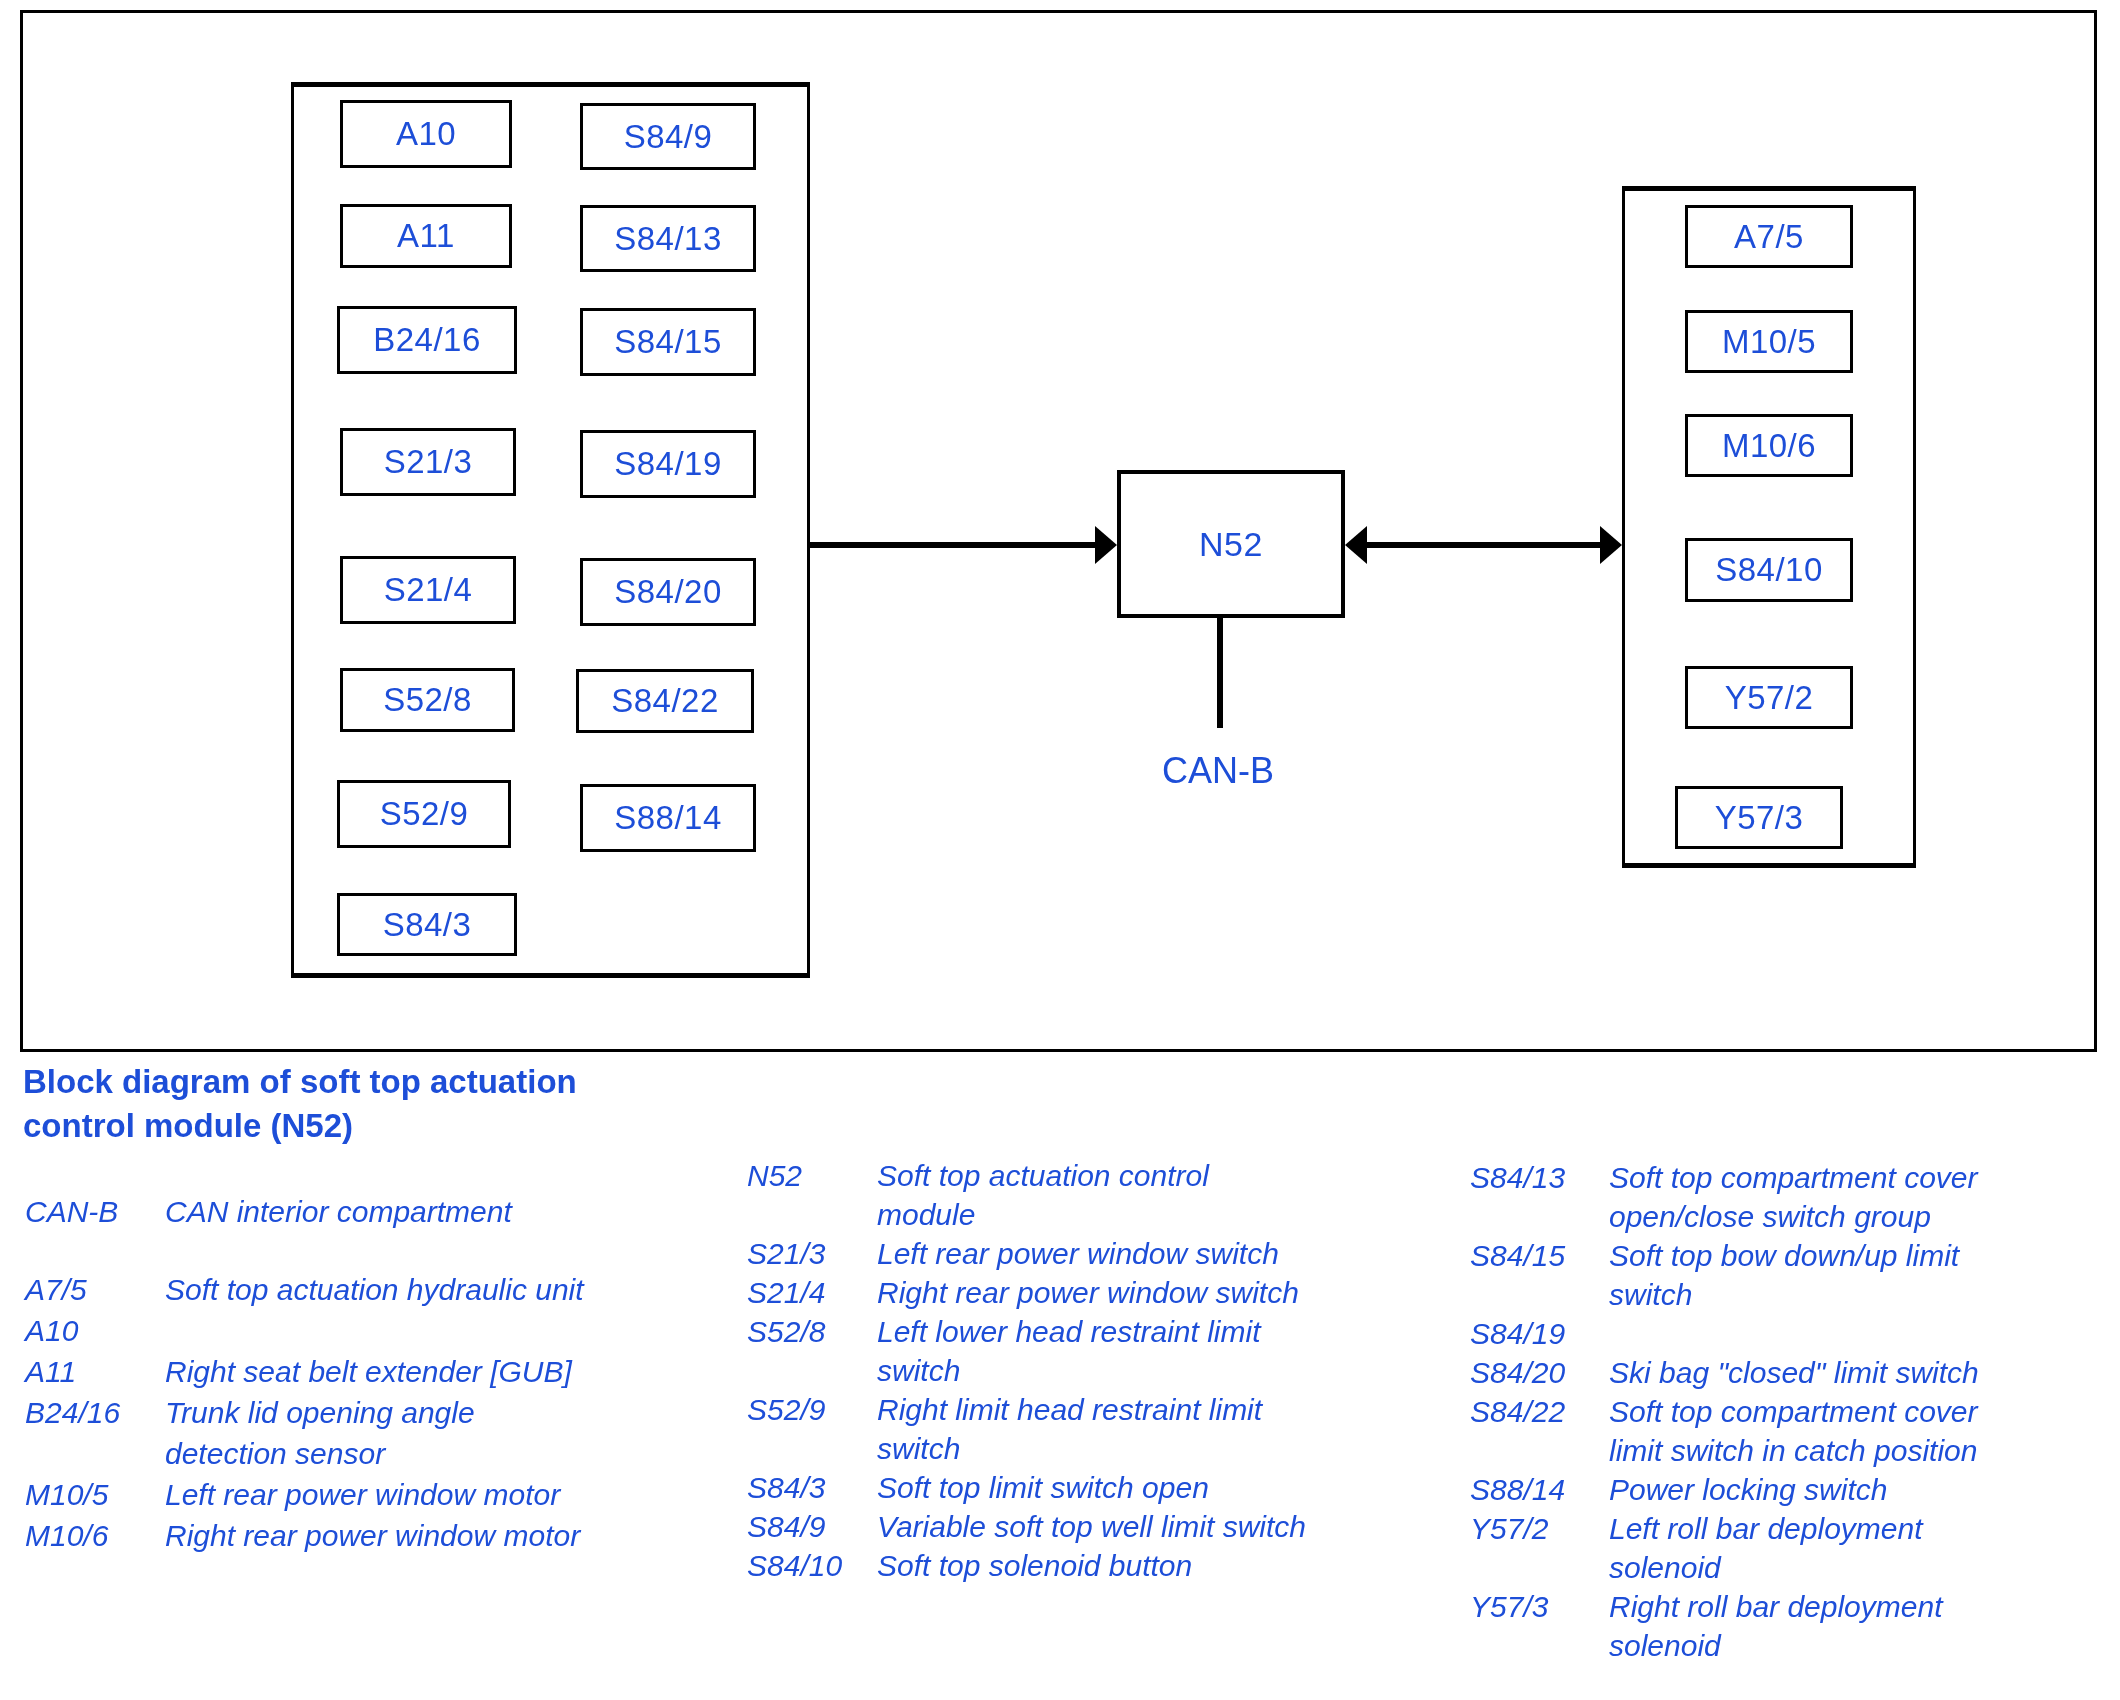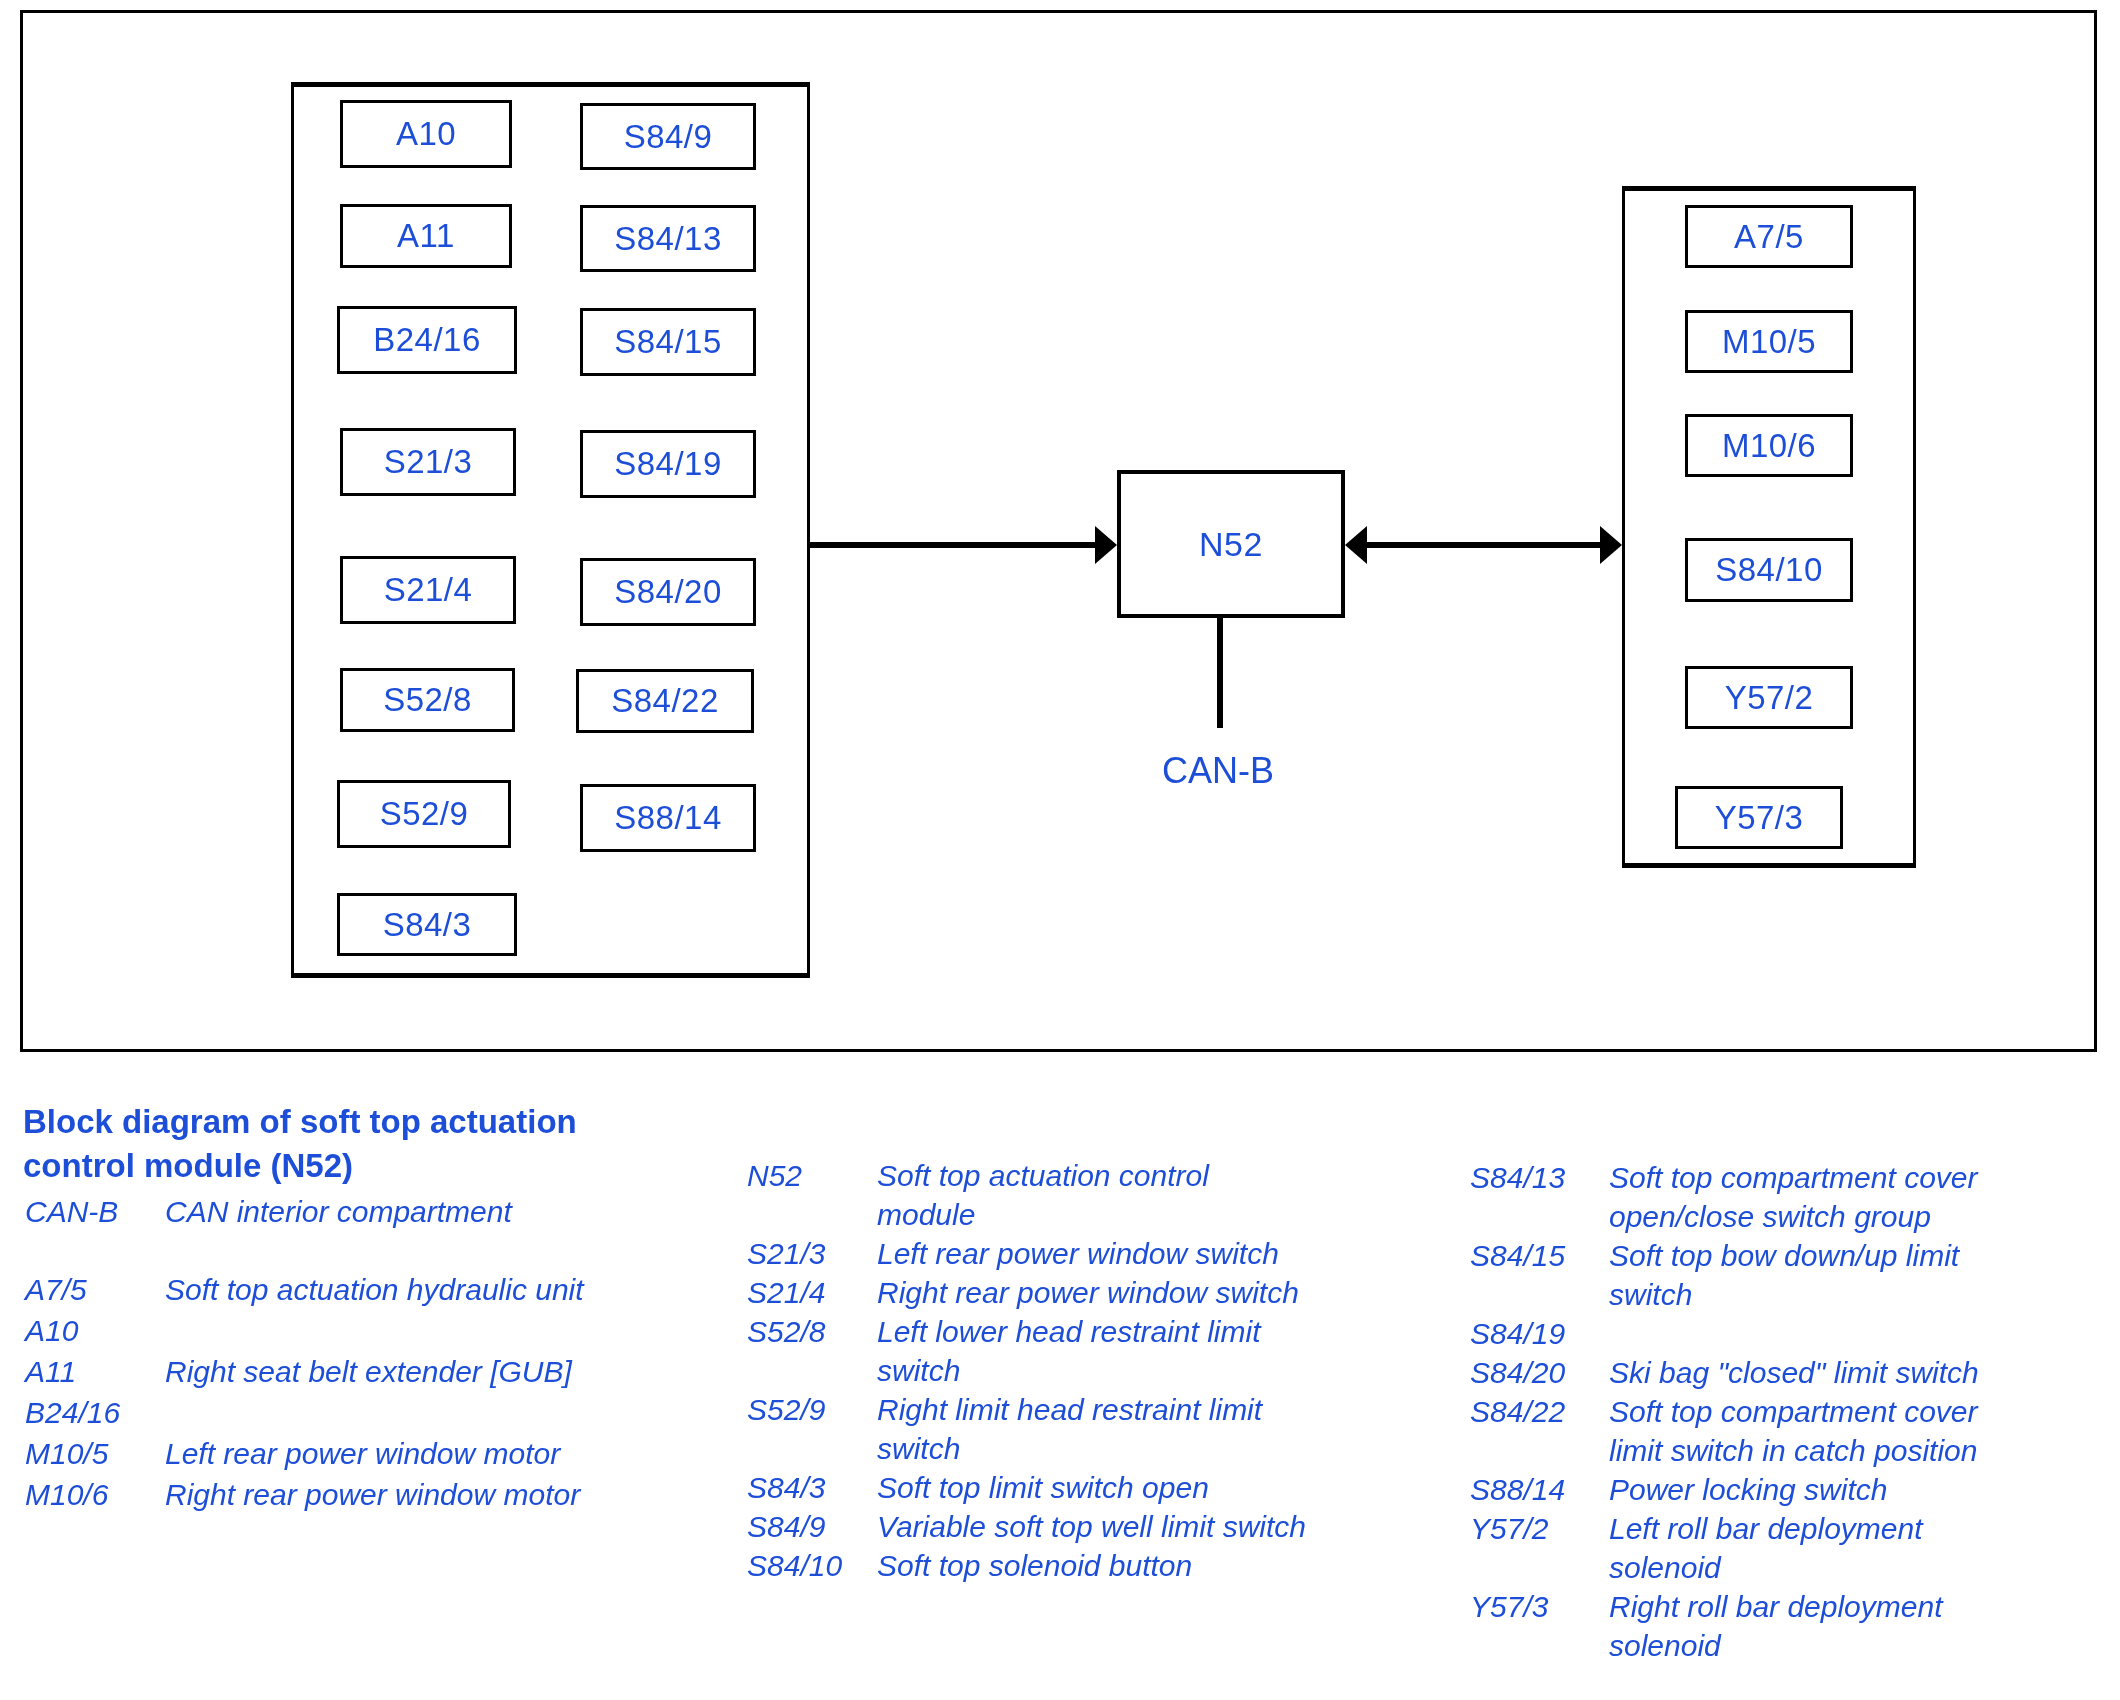--- a/index.html
+++ b/index.html
@@ -78,21 +78,21 @@
   #head-into-n52-right { left: 1345px; top: 526px; }
   #head-into-right-group { left: 1600px; top: 526px; }
   #can-b-label {
     position: absolute;
     left: 1118px; top: 750px; width: 200px;
     text-align: center;
     font-size: 36px;
   }
   #caption {
     position: absolute;
-    left: 23px; top: 1100px;
+    left: 23px; top: 1060px;
     font-size: 33px;
     font-weight: bold;
     line-height: 44px;
     white-space: pre-line;
   }
   .legend-col {
     position: absolute;
     font-style: italic;
     font-size: 30px;
   }
@@ -179,20 +179,22 @@
       </div>
       <div class="legend-row">
         <div class="term">A10</div>
       </div>
       <div class="legend-row">
         <div class="term">A11</div>
         <div class="def">Right seat belt extender [GUB]</div>
       </div>
       <div class="legend-row">
         <div class="term">B24/16</div>
+        <div class="def">Trunk lid opening angle
+detection sensor</div>
       </div>
       <div class="legend-row">
         <div class="term">M10/5</div>
         <div class="def">Left rear power window motor</div>
       </div>
       <div class="legend-row">
         <div class="term">M10/6</div>
         <div class="def">Right rear power window motor</div>
       </div>
     </div>

